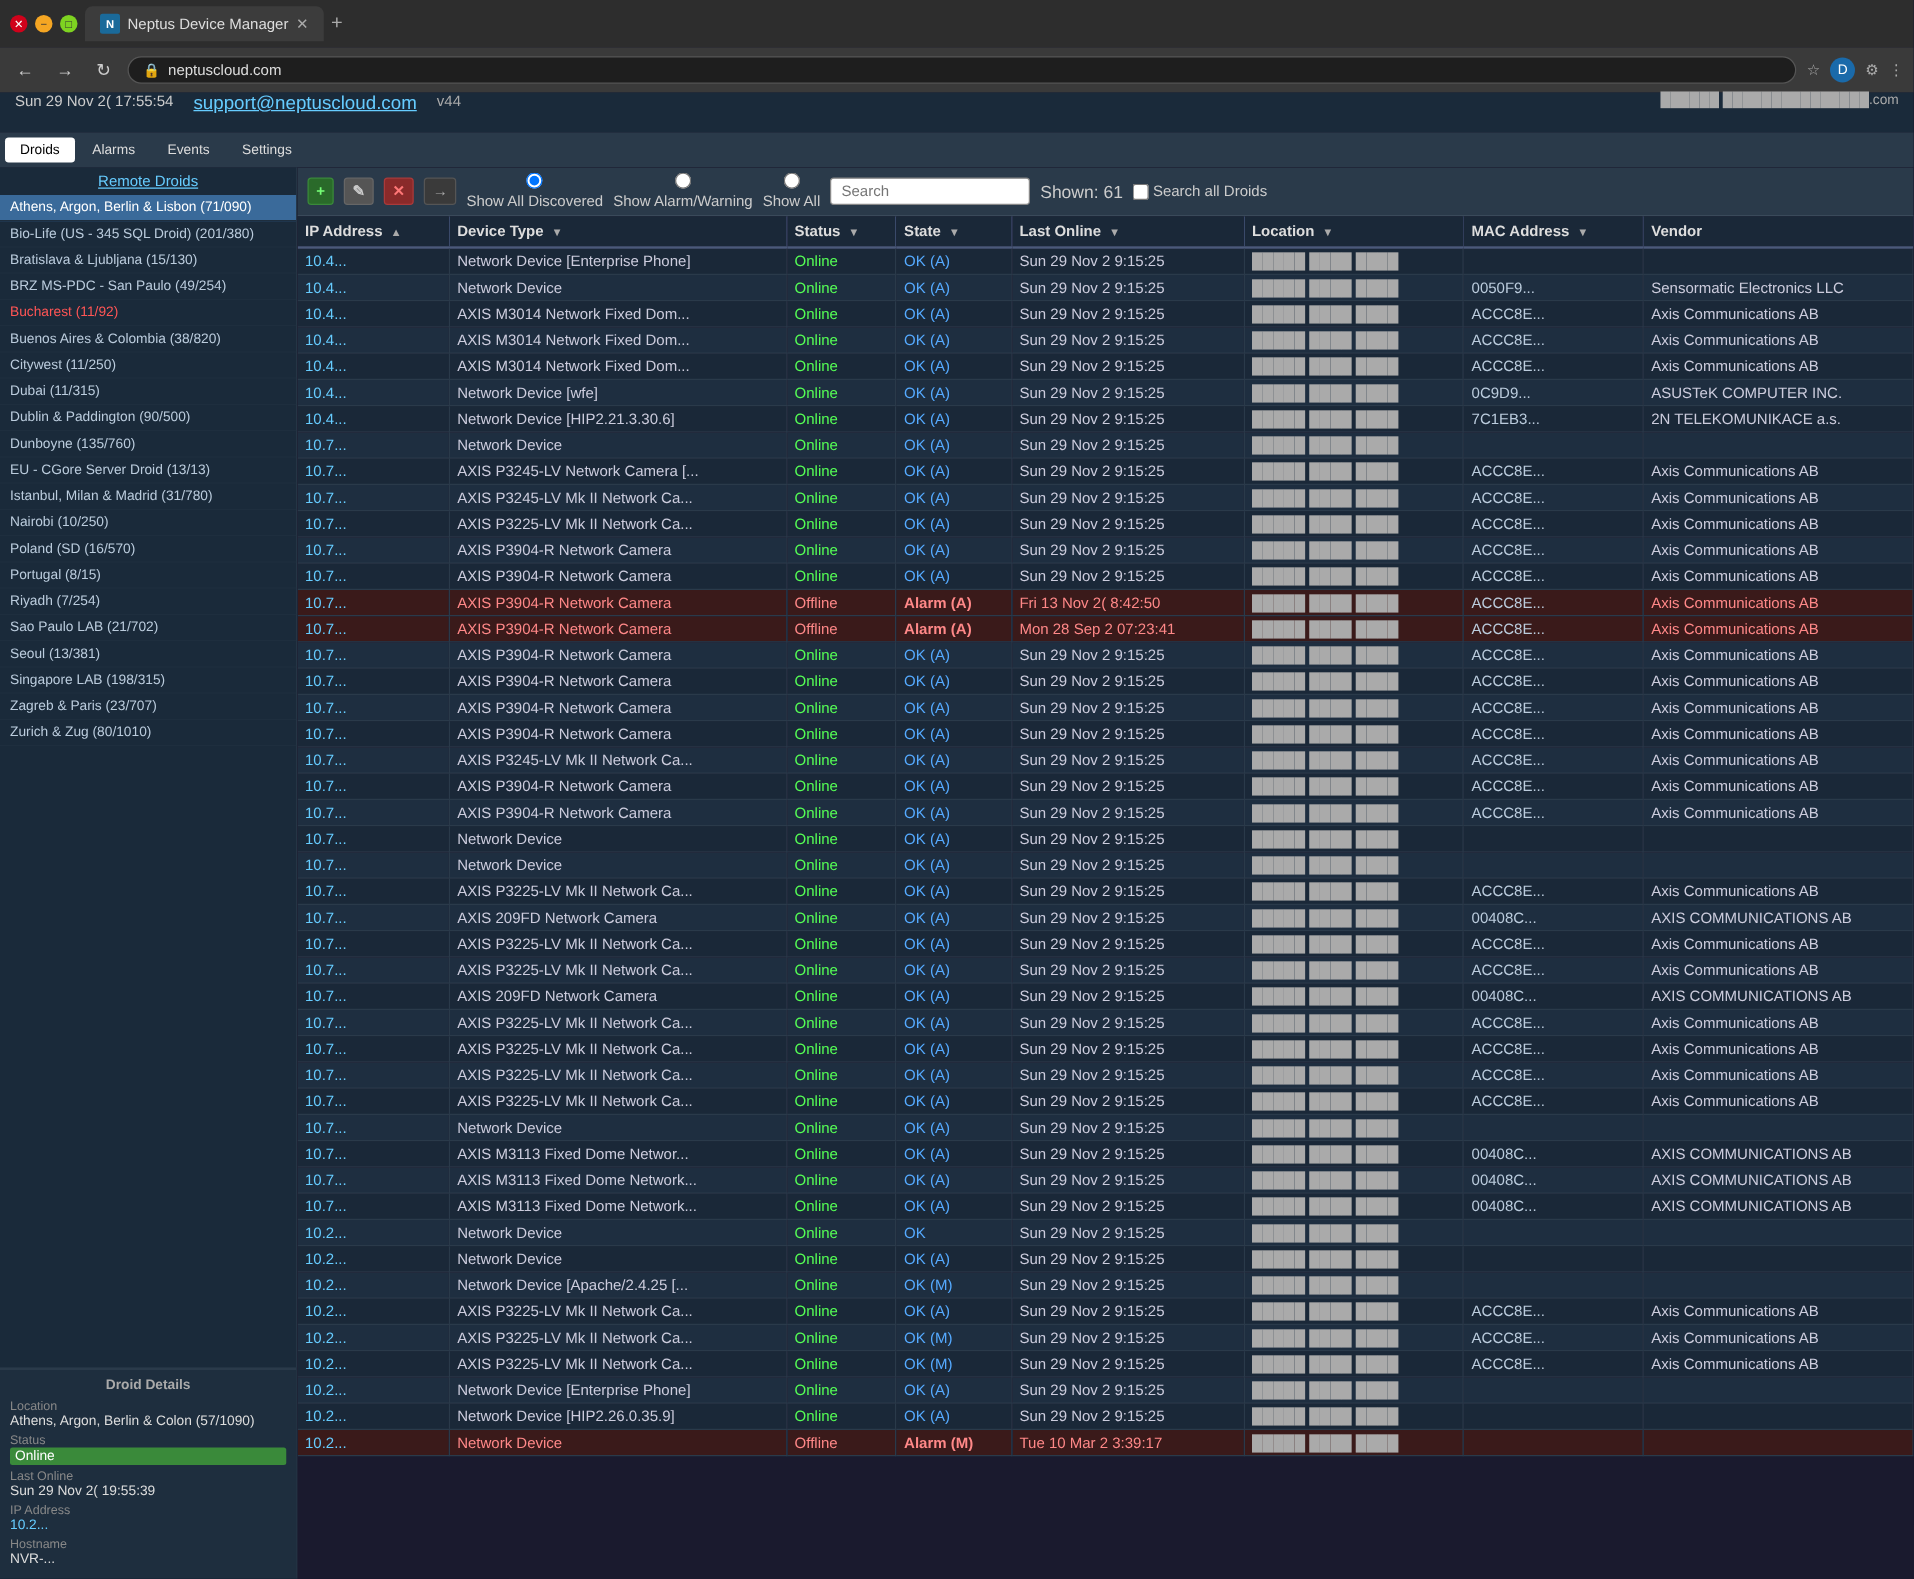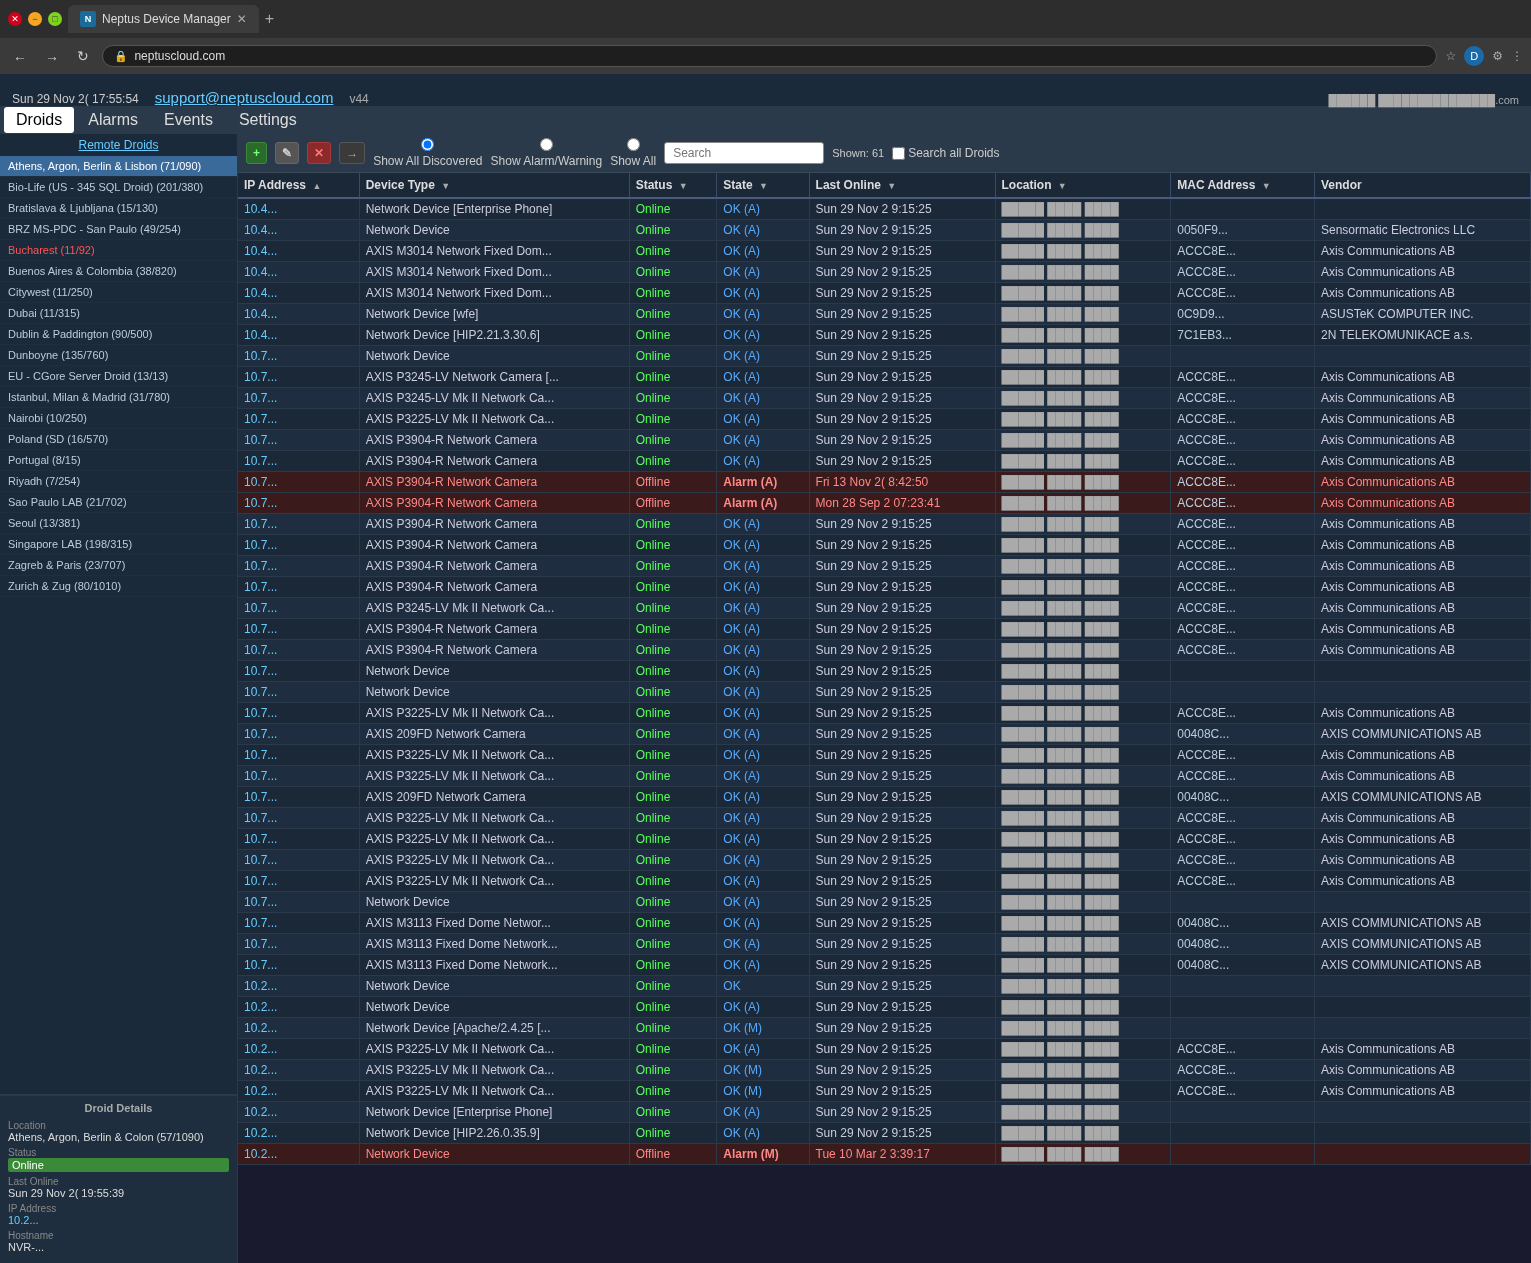--- a/index.html
+++ b/index.html
@@ -58,21 +58,21 @@
     }
     .lock-icon { color: #aaa; font-size: 11px; }
     .browser-icons { display: flex; gap: 8px; align-items: center; }
     .browser-icon { color: #aaa; cursor: pointer; }
 
     
     .app-header {
       background: #1a2a3a;
       height: 32px;
       display: flex;
-      align-items: flex-end;
+      align-items: flex-start;
       padding: 0 12px;
       gap: 16px;
     }
     .app-time { color: #ccc; font-size: 12px; }
     .app-support { color: #6cf; font-size: 15px; text-decoration: underline; cursor: pointer; }
     .app-version { color: #aaa; font-size: 12px; }
     .app-title { color: #00d4ff; font-size: 22px; font-weight: bold; letter-spacing: 4px; flex: 1; text-align: center; font-family: 'Arial Black', Arial, sans-serif; }
     .app-user { color: #aaa; font-size: 12px; margin-left: auto; }
 
     
@@ -82,21 +82,21 @@
       display: flex;
       align-items: center;
       padding: 0 4px;
       gap: 2px;
     }
     .nav-item {
       color: #ddd;
       padding: 4px 12px;
       cursor: pointer;
       border-radius: 3px;
-      font-size: 16px;
+      font-size: 11px;
     }
     .nav-item.active {
       background: #fff;
       color: #000;
     }
     .remote-droids {
       color: #6cf;
       text-align: center;
       padding: 4px;
       cursor: pointer;
@@ -185,21 +185,21 @@
     .radio-group label { display: flex; align-items: center; gap: 3px; cursor: pointer; flex-direction: column; }
     .search-box {
       background: #fff;
       border: 1px solid #888;
       border-radius: 3px;
       padding: 3px 8px;
       font-size: 12px;
       color: #333;
       width: 160px;
     }
-    .shown-count { color: #ccc; font-size: 11px; }
+    .shown-count { color: #ccc; font-size: 14px; }
     .search-all-label { color: #ccc; font-size: 11px; display: flex; align-items: center; gap: 3px; cursor: pointer; }
 
     
     .table-container {
       flex: 1;
       overflow: auto;
     }
     table {
       width: 100%;
       border-collapse: collapse;

